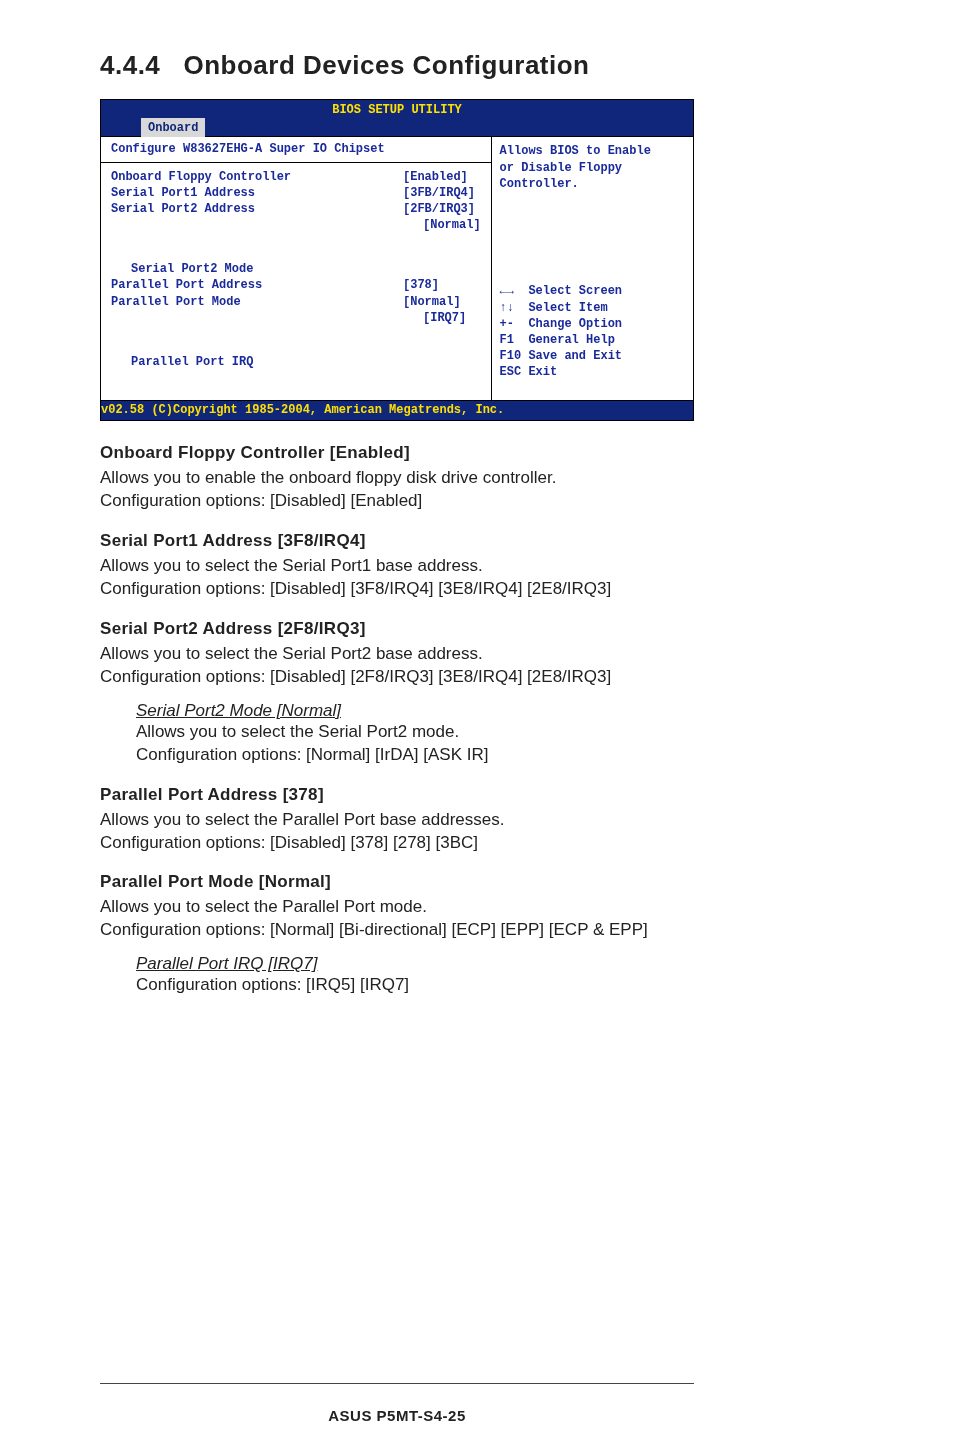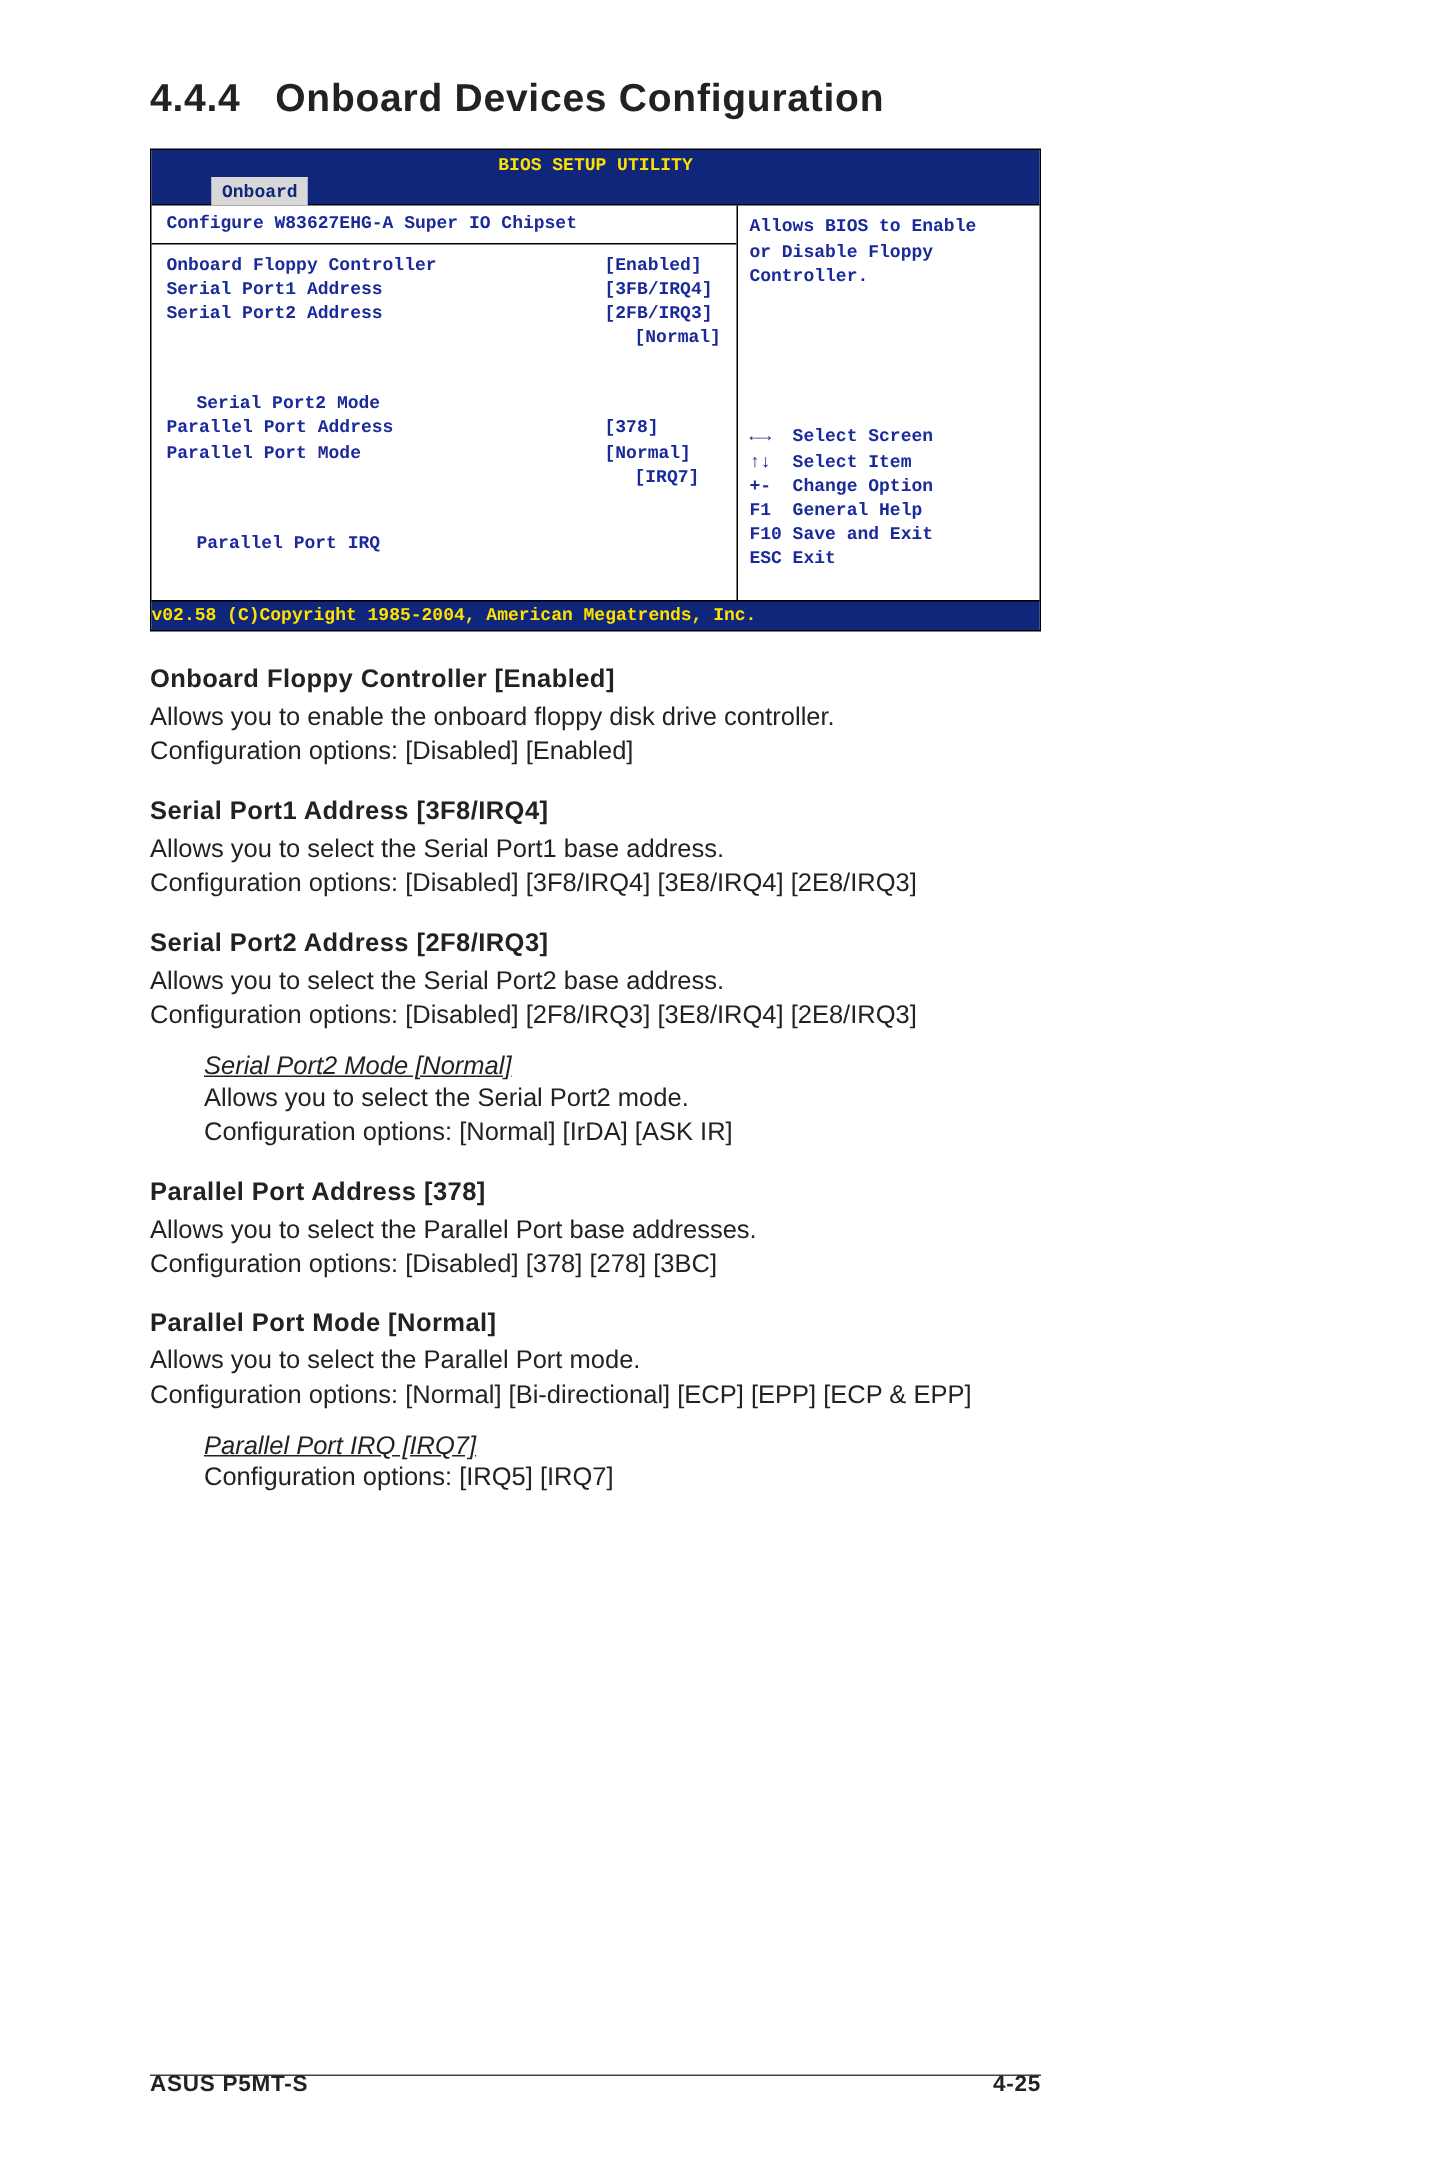--- a/index.html
+++ b/index.html
@@ -118,25 +118,25 @@
     font-size: 17px;
     margin: 4px 0 0 0;
   }
   .indent-block {
     padding-left: 36px;
     margin-bottom: 12px;
   }
 
   .footer {
     position: absolute;
-    bottom: 40px;
+    bottom: 14px;
     left: 100px;
     right: 80px;
     display: flex;
-    justify-content: space-between;
+    justify-content: center;
     font-weight: 700;
     font-size: 15px;
     letter-spacing: 0.5px;
   }
   .footer-line {
     border-top: 1px solid #444;
     position: absolute;
     bottom: 54px;
     left: 100px;
     right: 80px;

